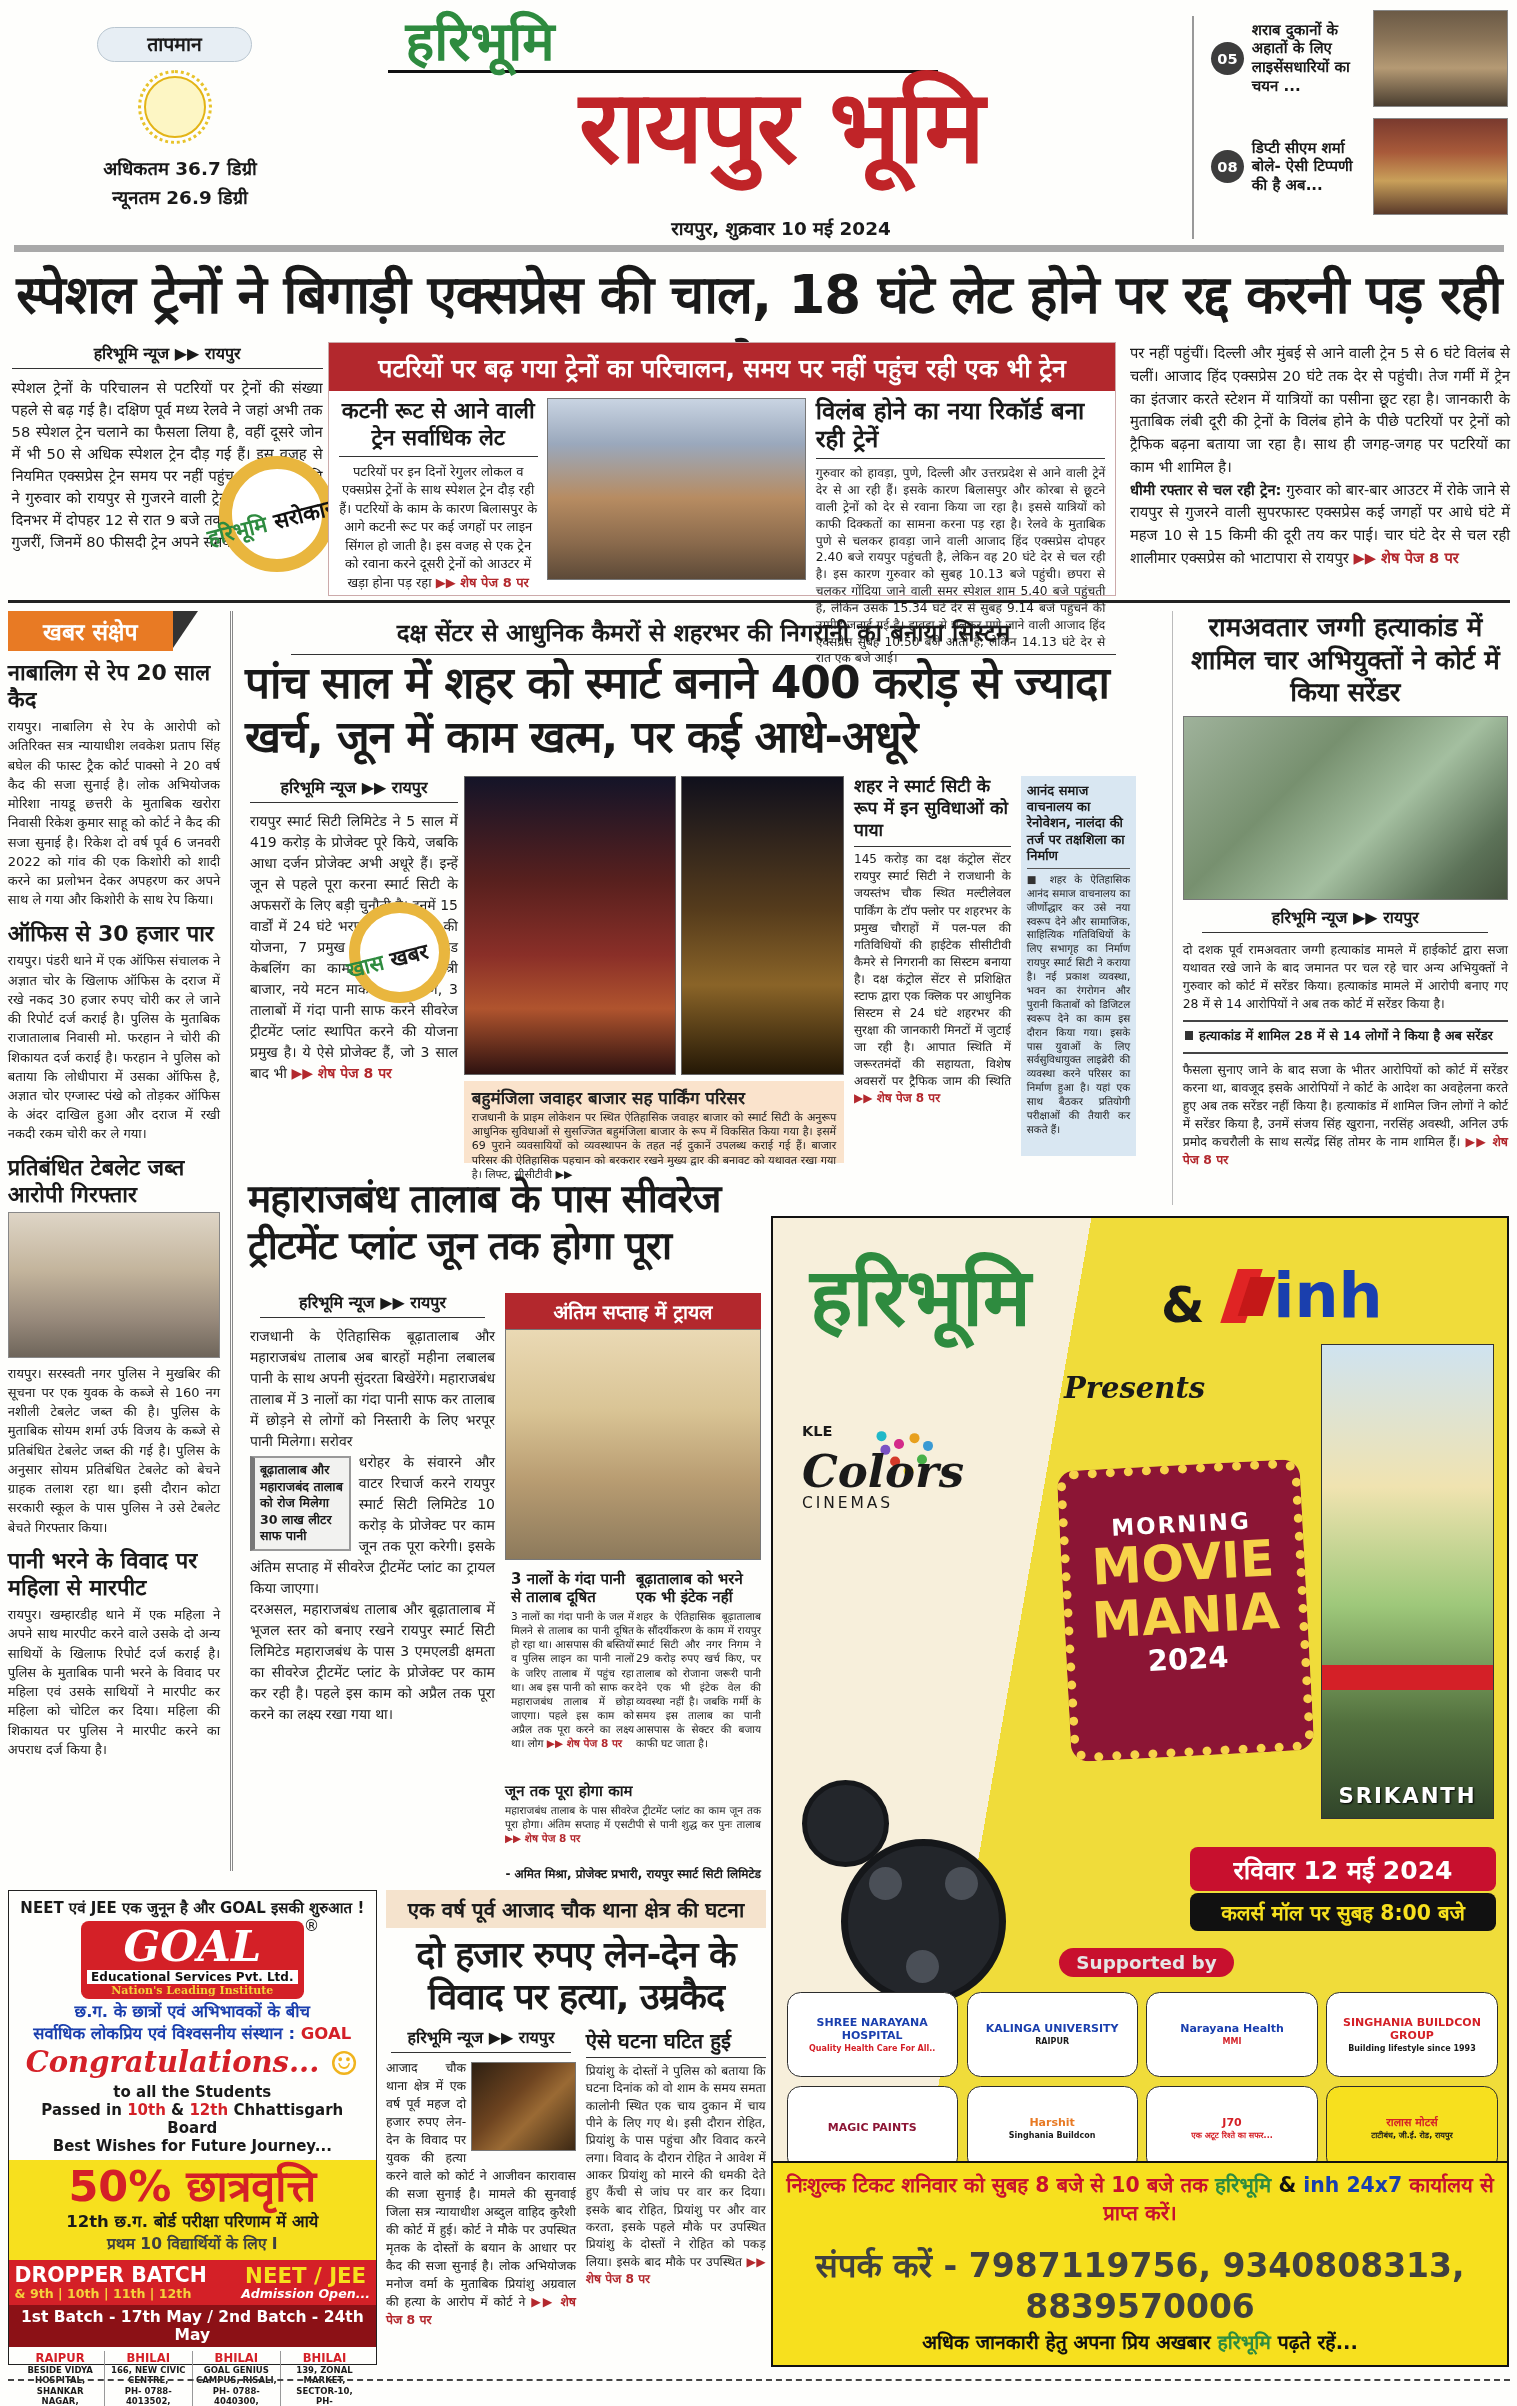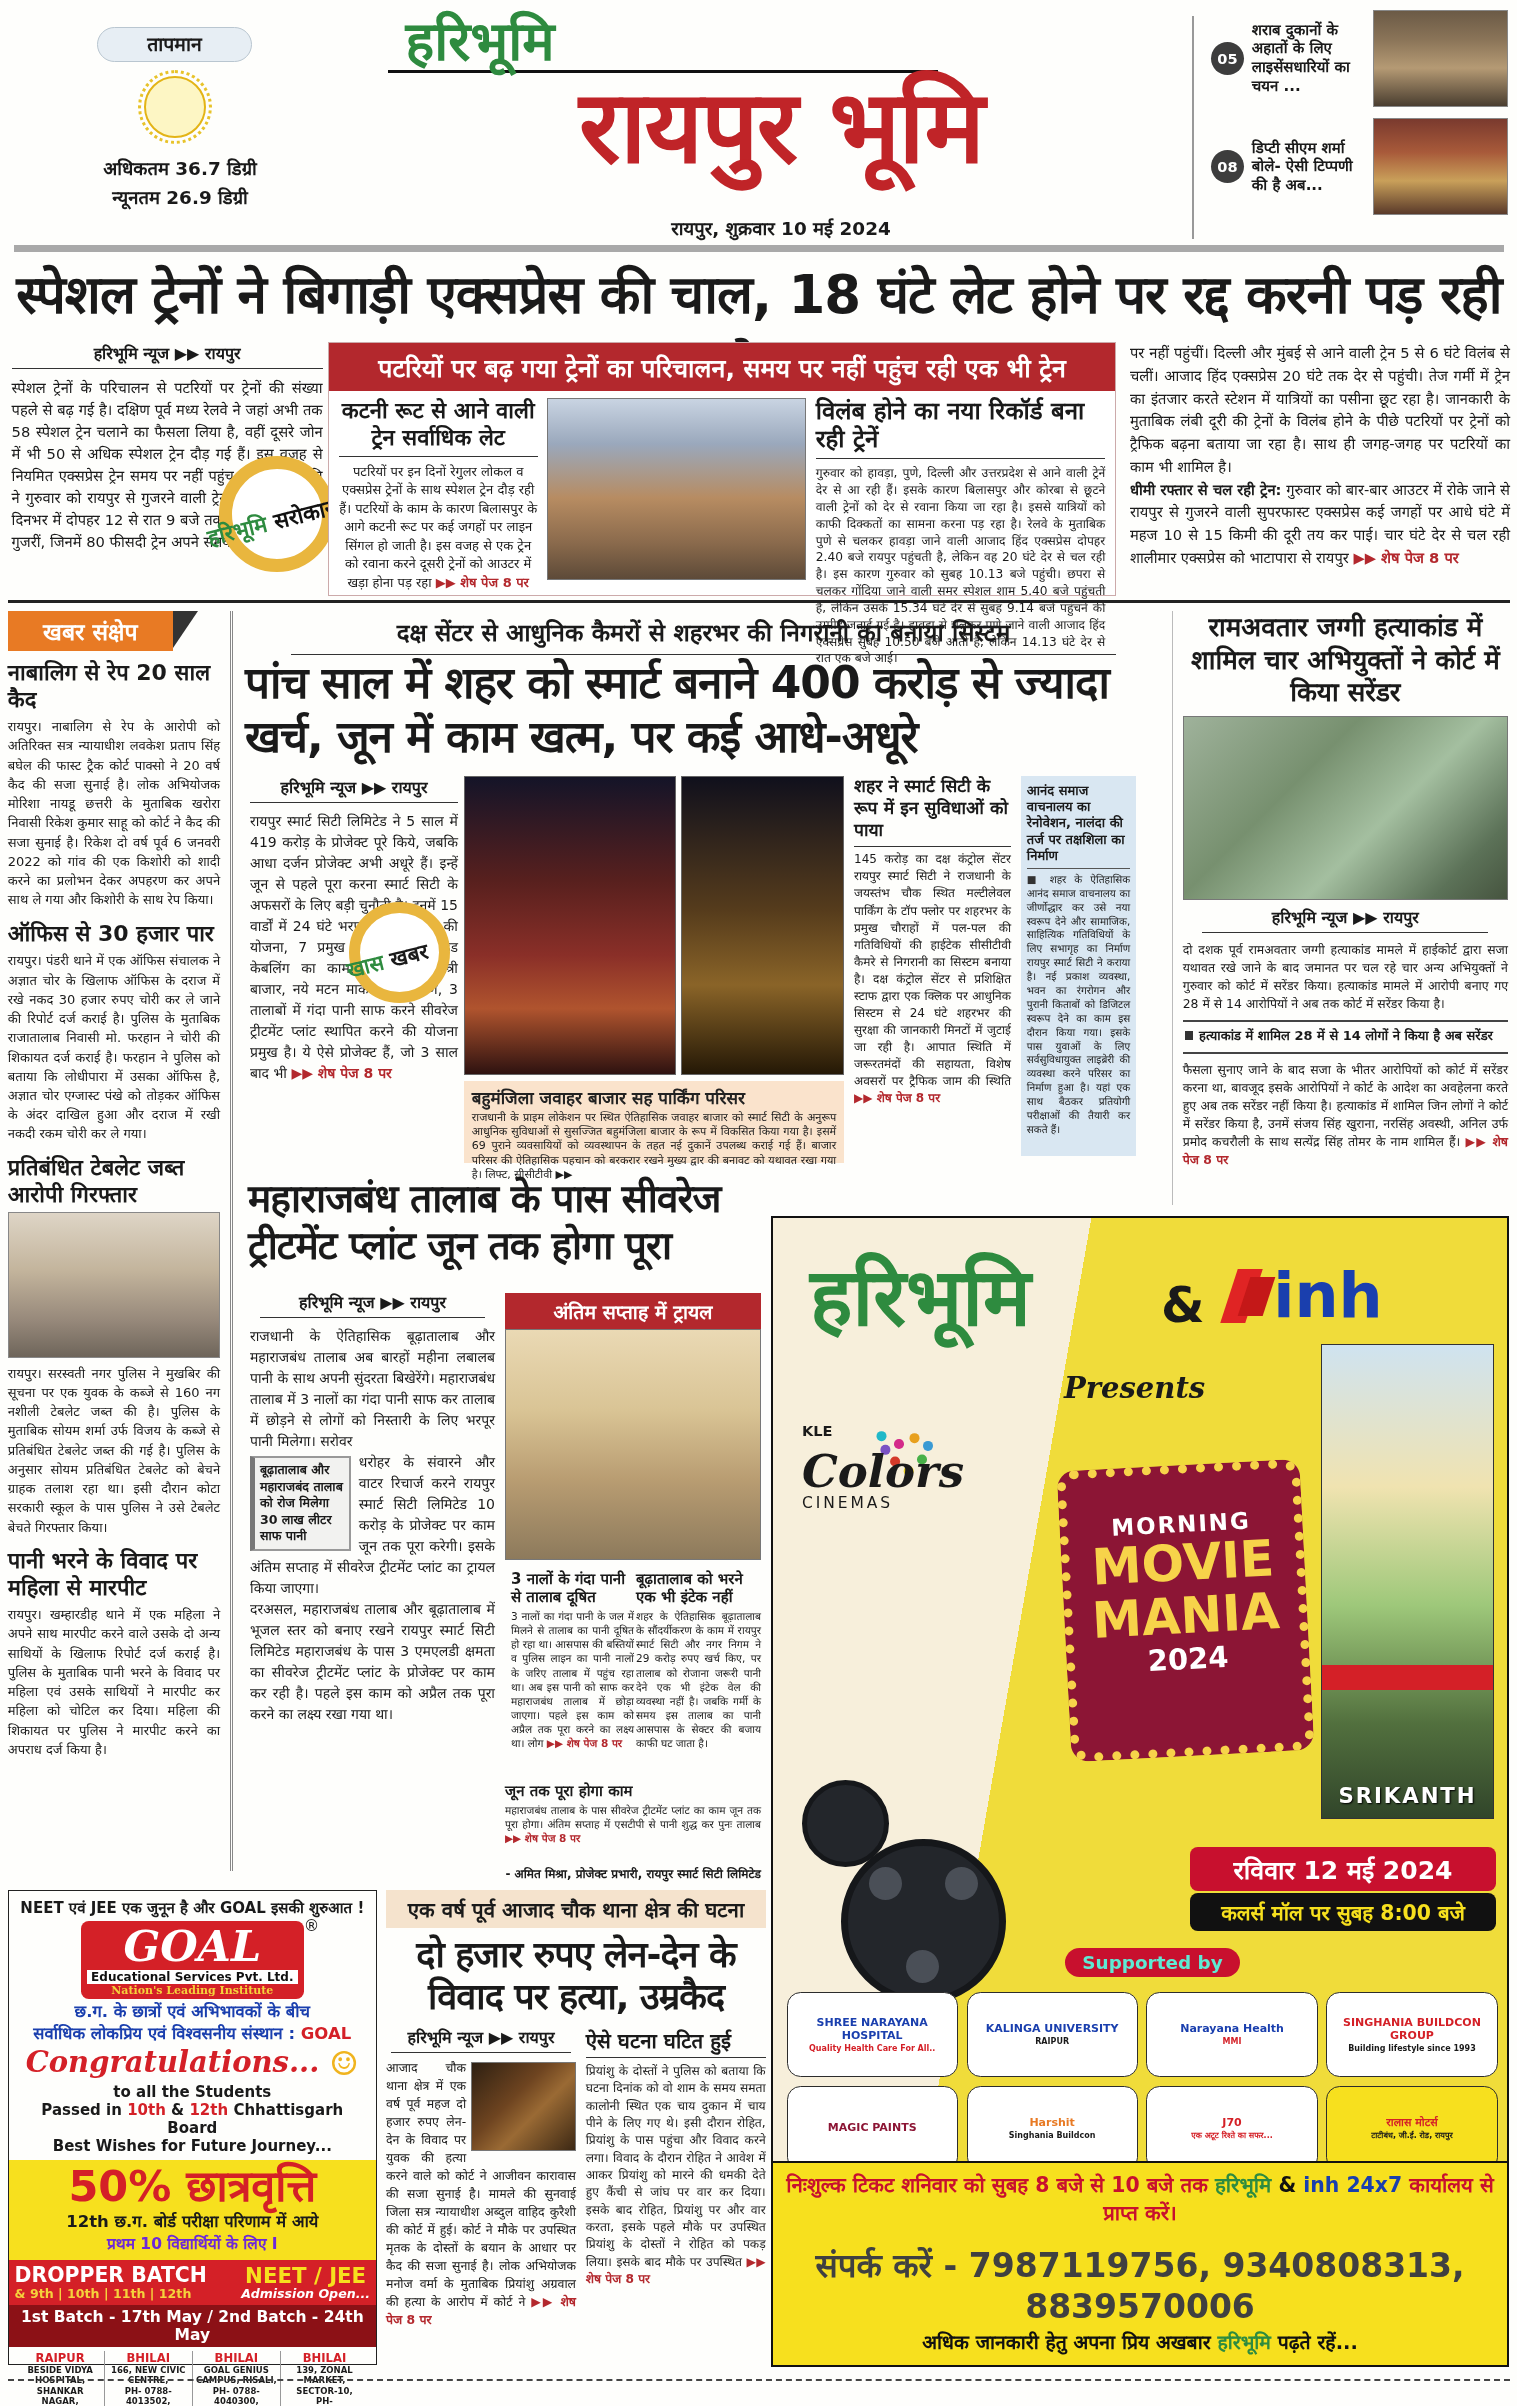--- a/index.html
+++ b/index.html
@@ -115,21 +115,21 @@
   .goal-logo .s2 { display:block; color:#f5d23c; font-size:11px; font-weight:bold; font-family:"DejaVu Serif","Liberation Serif",serif; }
   .goal-blue { color:#1a3fae; font-size:16.5px; font-weight:800; line-height:1.3;text-align:center; }
   .goal-blue .red { color:#d42027; }
   .goal-congrats { color:#d42027; font-size:29px; font-weight:bold; font-style:italic; font-family:"DejaVu Serif","Liberation Serif",serif; }
   .goal-smiley { display:inline-block; color:#f0b41e; font-size:33px; vertical-align:middle; }
   .goal-line { font-size:15px; font-weight:800; }
   .goal-line .red { color:#d42027; }
   .goal-yellow { background:#f7e01e; margin:4.9px -7.8px 0; padding:3.9px 3.9px 5.8px; }
   .goal-50 { color:#d42027; font-size:43px; font-weight:800; line-height:1.05; }
   .goal-y2 { font-size:16.5px; font-weight:800; }
-  .goal-y3 { font-size:15.5px; font-weight:800; color:#6d28d9; }
+  .goal-y3 { font-size:15.5px; font-weight:800; color:#404040; }
   .goal-redband { background:#d42027; color:#fff; margin:0 -7.8px; padding:3.9px 5.8px; display:flex; justify-content:space-between; align-items:center; }
   .goal-dropper { text-align:left; font-size:20.4px; font-weight:800; line-height:1.1; }
   .goal-classes { color:#f5d23c; font-size:12.6px; font-weight:800; display:block; }
   .goal-neet { color:#f7e01e; font-size:21.3px; font-weight:800; line-height:1.1; }
   .goal-adm { color:#fff; font-size:12.6px; font-style:italic; font-weight:bold; display:block; }
   .goal-batch { background:#8c1116; color:#fff; margin:0 -7.8px; font-size:15.5px; font-weight:800; padding:2.9px 0; }
   .goal-branches { display:flex; margin-top:3.9px; }
   .goal-br { flex:1; padding:0 2.9px; border-right:1px solid #999; }
   .goal-br:last-child { border-right:0; }
   .goal-br .city { color:#d42027; font-size:11.6px; font-weight:800; }
@@ -170,21 +170,21 @@
   .reel .c2 { position:absolute; left:0; top:19.4px; width:87px; height:87px; border-radius:50%; background:#23262b; border:5.8px solid #15171a; }
   .marquee { position:absolute; left:291px; top:247px; width:243px; height:291px; background:#8c1535; border:9.7px dotted #f7d34a; border-radius:17.5px; transform:rotate(-3deg); text-align:center; padding-top:37px; }
   .marquee .m1 { color:#fff; font-size:23px; font-weight:800; letter-spacing:1.9px; }
   .marquee .m2 { color:#f7d34a; font-size:50px; font-weight:800; line-height:1.05; }
   .marquee .m4 { color:#fff; font-size:29px; font-weight:800; }
   .poster { position:absolute; left:548px; top:126px; width:173px; height:475px; border:1.9px solid #333; background:linear-gradient(180deg,#cfe3f0 0%,#f0e3b0 30%,#9ec87a 55%,#52703e 80%,#31452a 100%); }
   .poster .ribbon { position:absolute; left:0; top:320px; width:100%; height:25px; background:#d42027; }
   .poster .nm { position:absolute; left:0; bottom:9.7px; width:100%; text-align:center; color:#fff; font-size:21.3px; font-weight:800; letter-spacing:1.9px; text-shadow:1px 1px 1.9px #000; }
   .mv-date { position:absolute; left:417px; top:629px; width:306px; background:#c8102e; color:#fff; font-size:25px; font-weight:800; text-align:center; border-radius:7.8px; padding:4.9px 0; }
   .mv-venue { position:absolute; left:417px; top:675px; width:306px; background:#111; color:#f7e01e; font-size:20.4px; font-weight:800; text-align:center; border-radius:7.8px; padding:4.9px 0; }
-  .mv-supp { position:absolute; left:292px; top:730px; width:175px; background:#c8102e; color:#5eead4; font-size:18.4px; font-weight:bold; text-align:center; border-radius:15.5px; padding:3.9px 0; }
+  .mv-supp { position:absolute; left:286px; top:730px; width:175px; background:#c8102e; color:#e5e5e5; font-size:18.4px; font-weight:bold; text-align:center; border-radius:15.5px; padding:3.9px 0; }
   .sp-grid { position:absolute; left:13.6px; top:774px; width:711px; display:grid; grid-template-columns:repeat(4,1fr); gap:8.7px; }
   .sp { background:#fff; border:1.9px solid #2c2c2c; border-radius:13.6px; min-height:85px; padding:4.9px 3.9px; text-align:center; display:flex; flex-direction:column; justify-content:center; }
   .sp .nm { font-size:11px; font-weight:800; line-height:1.2; }
   .sp .sb { font-size:8px; font-weight:bold; margin-top:1.9px; line-height:1.2; }
   .sp.dark { background:#2a1510; } .sp.dark .nm { color:#f0a030; } .sp.dark .sb { color:#e8d8c8; }
   .sp.yellow { background:#f7e01e; }
   .c-blue{color:#1a3fae;} .c-red{color:#d42027;} .c-green{color:#2e8b3f;} .c-teal{color:#16808a;} .c-maroon{color:#8c1535;} .c-orange{color:#e87a24;}
   .mv-foot { position:absolute; left:0; bottom:0; width:100%; background:#f7e01e; border-top:2.9px solid #111; text-align:center; padding:7.8px 5.8px 9.7px; }
   .mv-f1 { font-size:20.4px; font-weight:800; color:#c8102e; }
   .mv-f1 .hb { color:#2e8b3f; } .mv-f1 .inh { color:#1a3fae; } .mv-f1 .blk { color:#111; }

